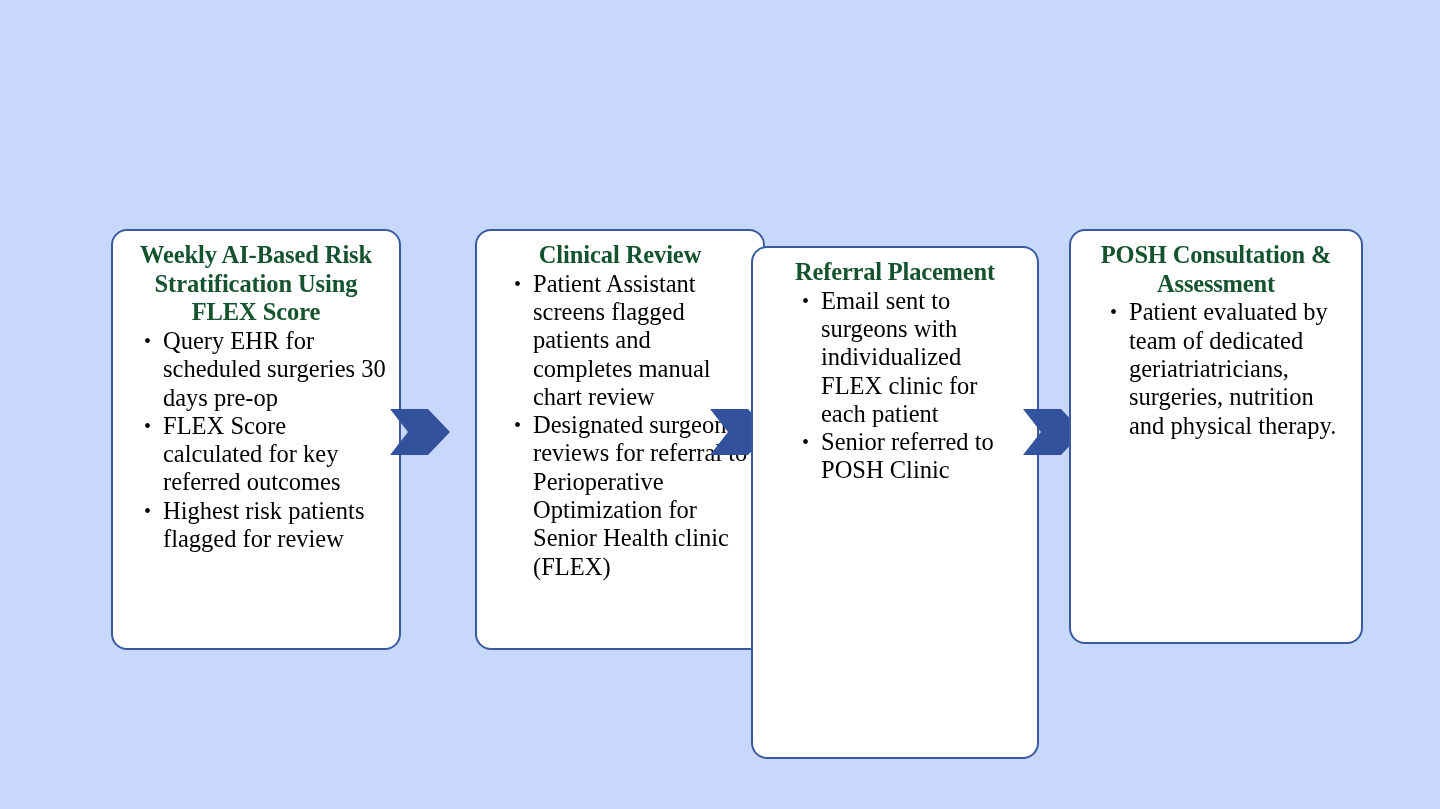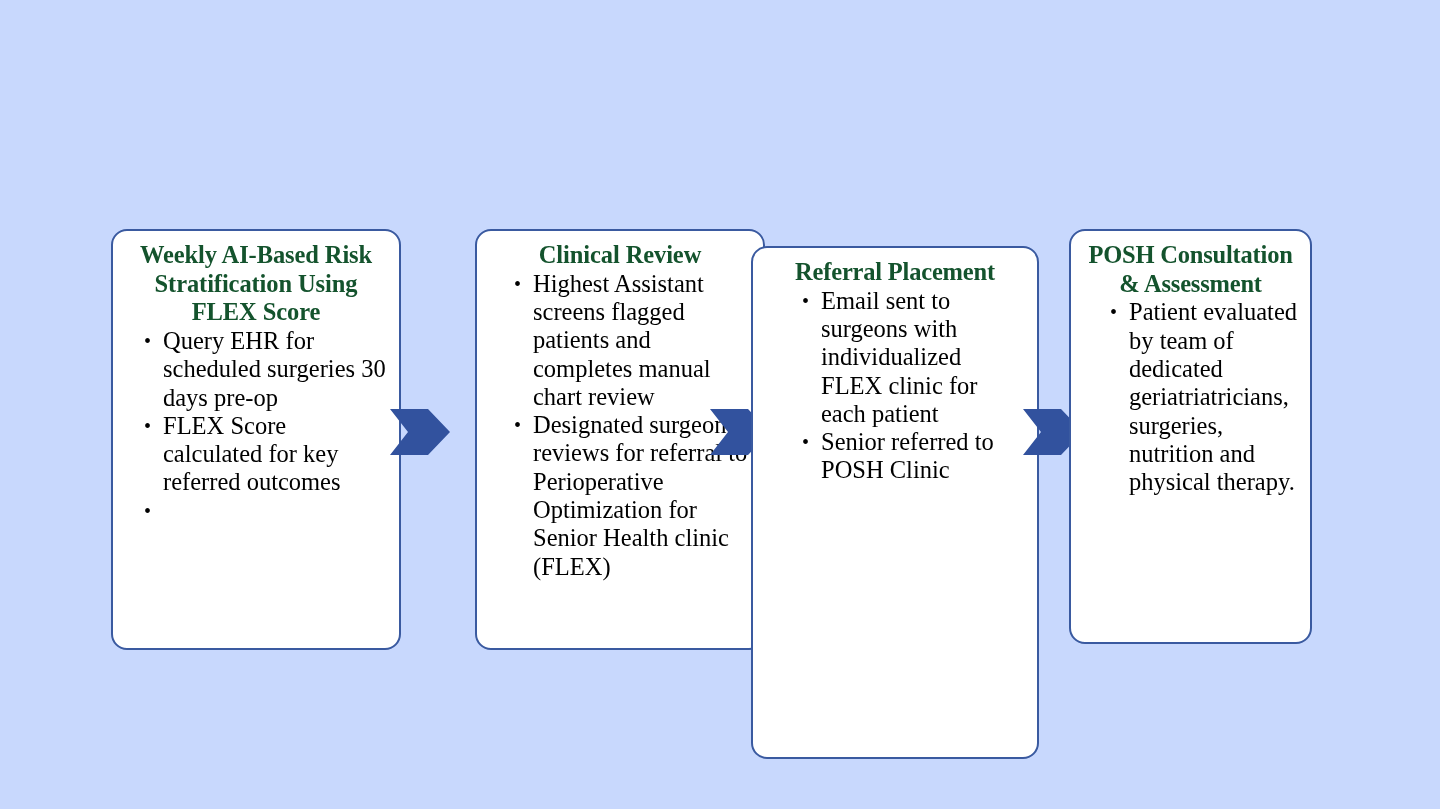--- a/index.html
+++ b/index.html
@@ -63,21 +63,21 @@
     left: 5px;
     top: 0;
     font-size: 20px;
     line-height: 1.42;
   }
 
   
   #box-1 { left: 111px;  top: 229px; width: 290px; height: 421px; }
   #box-2 { left: 431px;  top: 229px; width: 290px; height: 421px; margin-left: 44px; }
   #box-3 { left: 751px;  top: 246px; width: 288px; height: 513px; }
-  #box-4 { left: 1069px; top: 229px; width: 243px; height: 415px; }
+  #box-4 { left: 1069px; top: 229px; width: 294px; height: 415px; }
 
   #box-1 .step-list { padding-left: 14px; }
   #box-2 .step-list { padding-left: 20px; }
   #box-3 .step-list { padding-left: 32px; }
   #box-4 .step-list { padding-left: 22px; }
 
   #box-3 .step-title,
   #box-4 .step-title { letter-spacing: -0.2px; }
 
   
@@ -96,34 +96,34 @@
 </head>
 <body>
 
 <div id="diagram-canvas">
 
   <div class="step-box" id="box-1">
     <div class="step-title">Weekly AI-Based Risk Stratification Using FLEX Score</div>
     <ul class="step-list">
       <li><span class="bullet-dot">•</span><span>Query EHR for scheduled surgeries 30 days pre-op</span></li>
       <li><span class="bullet-dot">•</span><span>FLEX Score calculated for key referred outcomes</span></li>
-      <li><span class="bullet-dot">•</span></li>
+      <li><span class="bullet-dot">•</span><span>Highest risk patients flagged for review</span></li>
     </ul>
   </div>
 
   <div class="flow-arrow" id="arrow-1">
     <svg viewBox="0 0 60 46" preserveAspectRatio="none" aria-hidden="true">
       <polygon points="0,0 38,0 60,23 38,46 0,46 18,23" fill="#32529e"></polygon>
     </svg>
   </div>
 
   <div class="step-box" id="box-2">
     <div class="step-title">Clinical Review</div>
     <ul class="step-list">
-      <li><span class="bullet-dot">•</span><span>Highest Assistant screens flagged patients and completes manual chart review</span></li>
+      <li><span class="bullet-dot">•</span><span>Patient Assistant screens flagged patients and completes manual chart review</span></li>
       <li><span class="bullet-dot">•</span><span>Designated surgeon reviews for referral to Perioperative Optimization for Senior Health clinic (FLEX)</span></li>
     </ul>
   </div>
 
   <div class="flow-arrow" id="arrow-2">
     <svg viewBox="0 0 60 46" preserveAspectRatio="none" aria-hidden="true">
       <polygon points="0,0 38,0 60,23 38,46 0,46 18,23" fill="#32529e"></polygon>
     </svg>
   </div>
 

